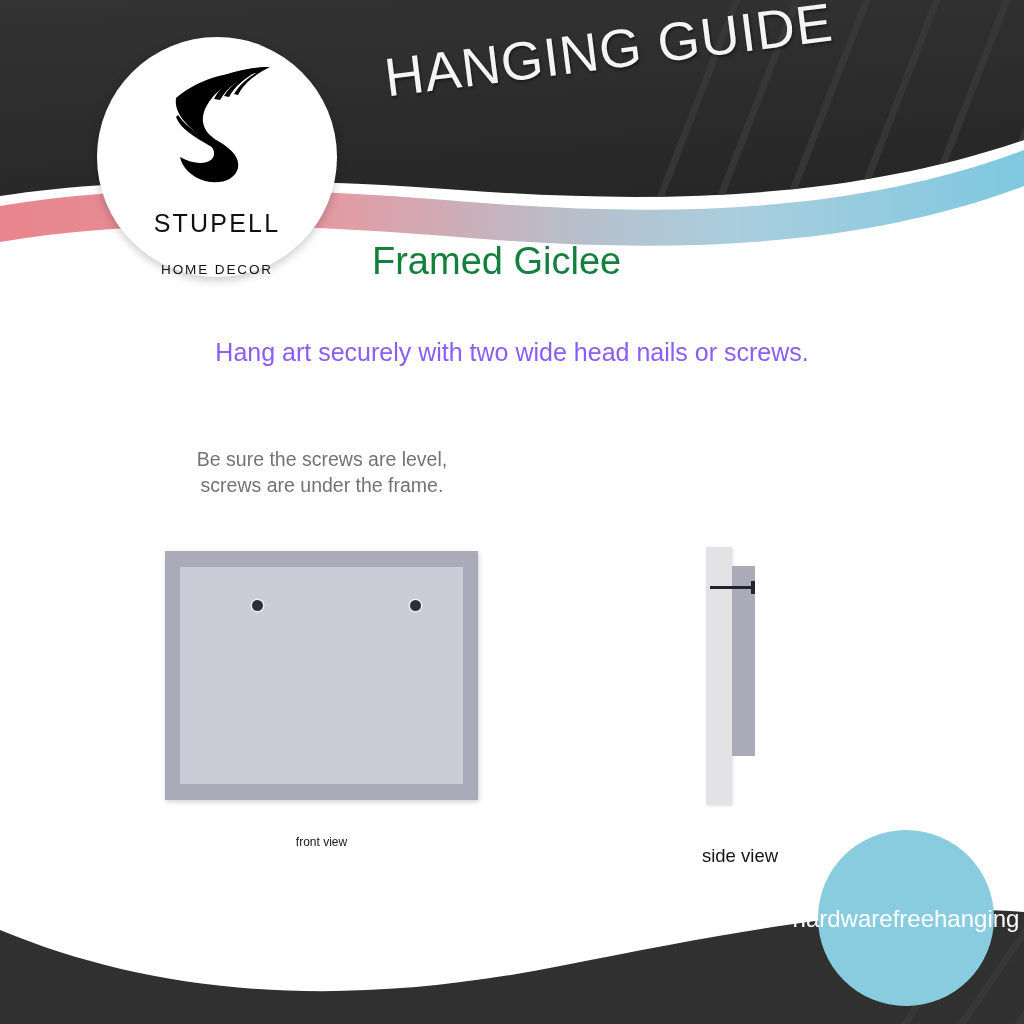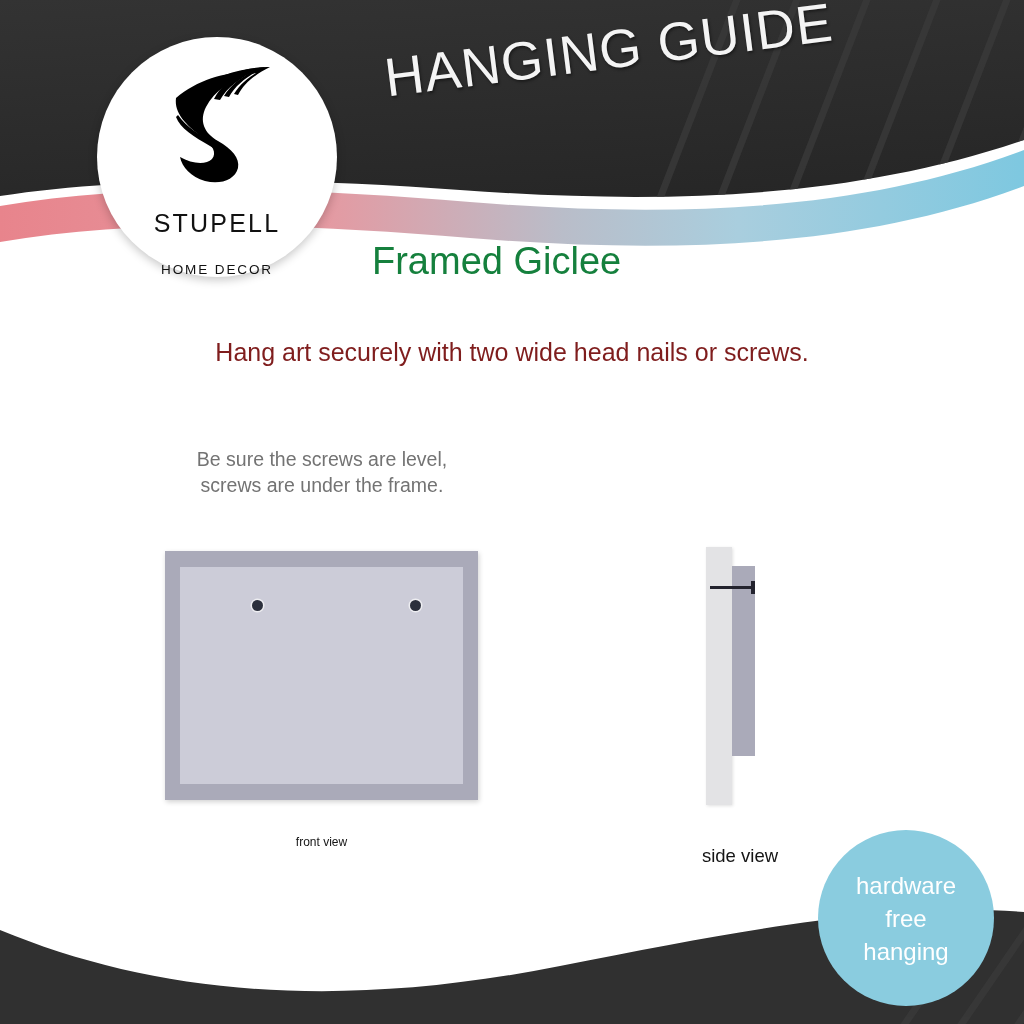--- a/index.html
+++ b/index.html
@@ -89,21 +89,21 @@
   }
 
   
   #main-instruction {
     position: absolute;
     left: 0;
     top: 338px;
     width: 1024px;
     text-align: center;
     font-size: 25px;
-    color: #7f1d1d;
+    color: #8b5cf6;
     font-weight: 400;
   }
 
   
   #front-caption {
     position: absolute;
     left: 142px;
     top: 446px;
     width: 360px;
     text-align: center;
@@ -216,21 +216,21 @@
   
   #hardware-badge {
     position: absolute;
     left: 818px;
     top: 830px;
     width: 176px;
     height: 176px;
     border-radius: 50%;
     background: #8accdf;
     display: flex;
-    flex-direction: column;
+    flex-direction: row;
     align-items: center;
     justify-content: center;
     color: #ffffff;
     font-size: 24px;
     line-height: 33px;
     text-align: center;
   }
   #hardware-badge span { display: block; }
 </style>
 </head>

